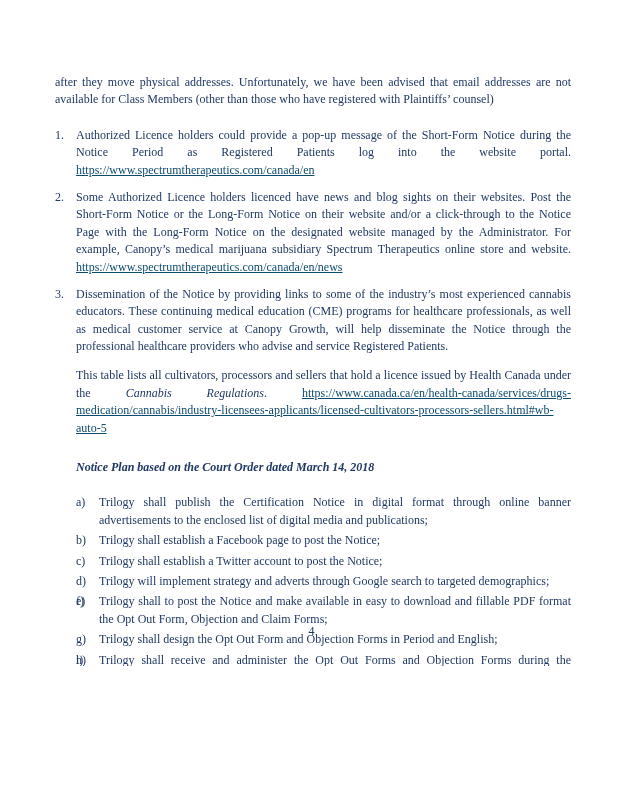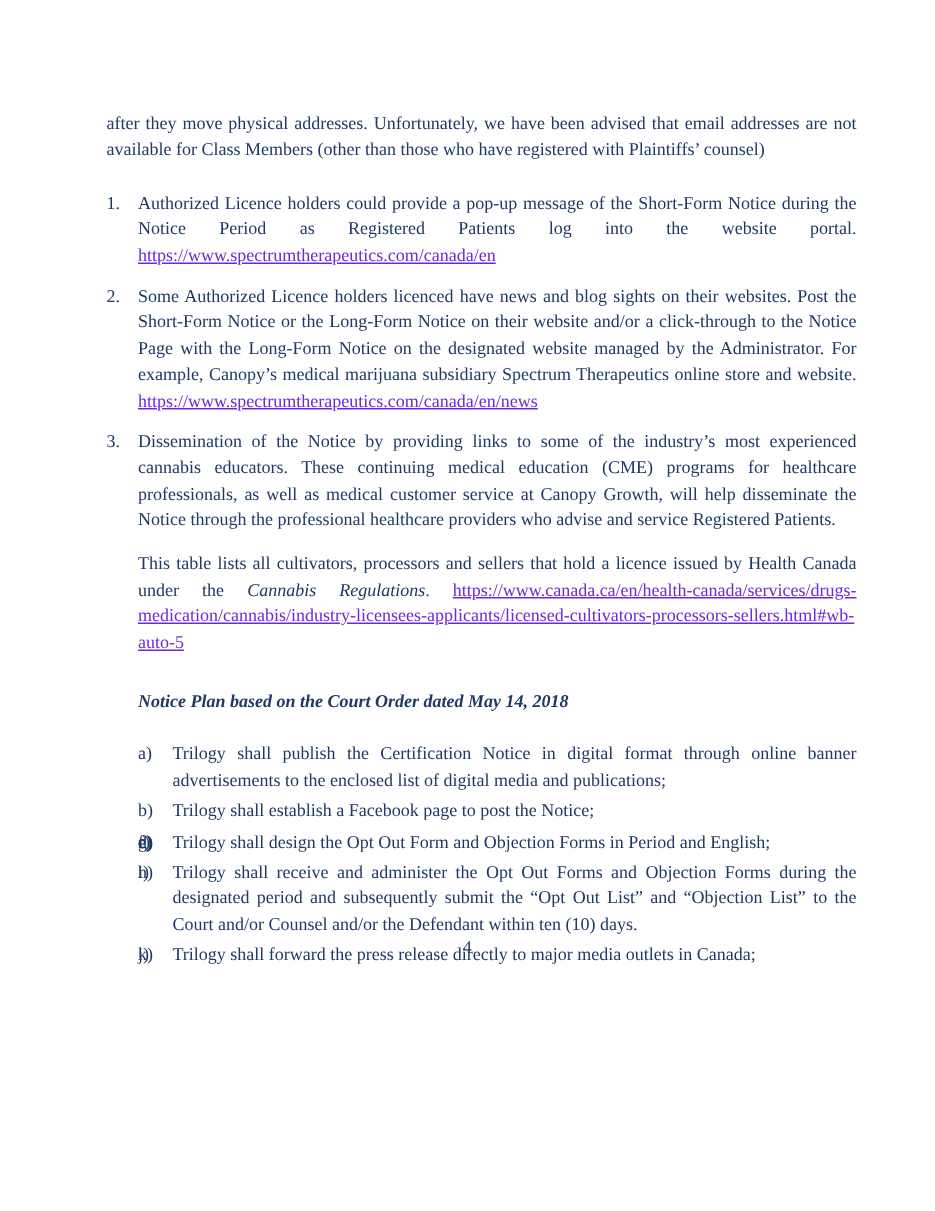--- a/index.html
+++ b/index.html
@@ -6,32 +6,32 @@
   .page {
     width: 623px;
     height: 666px;
     background: #ffffff;
     color: #1f3864;
     font-family: "Liberation Serif", serif;
     font-size: 12px;
     line-height: 1.45;
     position: relative;
     box-sizing: border-box;
-    padding: 74px 52px 0 71px;
+    padding: 74px 52px 0 55px;
   }
   .para { text-align: justify; margin: 0 0 18px 0; }
   .num-list { margin: 0 0 4px 0; }
   .nitem { position: relative; padding-left: 21px; margin-bottom: 10px; text-align: justify; }
   .nitem .marker { position: absolute; left: 0; top: 0; }
   .table-para { text-align: justify; margin: 12px 0 0 21px; }
   .heading { font-weight: bold; font-style: italic; margin: 22px 0 18px 21px; }
   .letter-list { margin-left: 21px; }
   .litem { position: relative; padding-left: 23px; margin-bottom: 3px; text-align: justify; }
   .litem .marker { position: absolute; left: 0; top: 0; }
-  .link { color: #6d28d9; text-decoration: underline; overflow-wrap: anywhere; cursor: pointer; }
+  .link { color: #0c4a6e; text-decoration: underline; overflow-wrap: anywhere; cursor: pointer; }
   .ul { }
   .it { font-style: italic; }
   .page-num { position: absolute; bottom: 26px; left: 0; right: 0; text-align: center; }
 </style>
 </head>
 <body>
 
 <div class="page">
 
   <p class="para">after they move physical addresses.   Unfortunately, we have been advised that email addresses are not available for Class Members (other than those who have registered with Plaintiffs’ counsel)</p>
@@ -50,48 +50,51 @@
 
     <div class="nitem">
       <span class="marker">3.</span>
       <span>Dissemination of the Notice by providing links to some of the industry’s most experienced cannabis educators.  These continuing medical education (CME) programs for healthcare professionals, as well as medical customer service at Canopy Growth, will help disseminate the Notice through the professional healthcare providers who advise and service Registered Patients.</span>
     </div>
 
   </div>
 
   <p class="table-para"><span>This table lists all </span><span class="ul">cultivators, processors and sellers</span><span> that hold a licence issued by Health Canada under the </span><span class="ul it">Cannabis Regulations</span><span>.  </span><a href="#" class="link">https://www.canada.ca/en/health-canada/services/drugs-medication/cannabis/industry-licensees-applicants/licensed-cultivators-processors-sellers.html#wb-auto-5</a></p>
 
-  <p class="heading">Notice Plan based on the Court Order dated May 14, 2018</p>
+  <p class="heading">Notice Plan based on the Court Order dated March 14, 2018</p>
 
   <div class="letter-list">
 
     <div class="litem">
       <span class="marker">a)</span>
       <span>Trilogy shall publish the Certification Notice in digital format through online banner advertisements to the enclosed list of digital media and publications;</span>
     </div>
 
     <div class="litem">
       <span class="marker">b)</span>
       <span>Trilogy shall establish a Facebook page to post the Notice;</span>
     </div>
 
     <div class="litem">
       <span class="marker">c)</span>
+      <span>Trilogy shall establish a Twitter account to post the Notice;</span>
     </div>
 
     <div class="litem">
       <span class="marker">d)</span>
+      <span>Trilogy will implement strategy and adverts through Google search to targeted demographics;</span>
     </div>
 
     <div class="litem">
       <span class="marker">e)</span>
     </div>
 
     <div class="litem">
       <span class="marker">f)</span>
+      <span>Trilogy shall to post the Notice and make available in easy to download and fillable PDF format the Opt Out Form, Objection and Claim Forms;</span>
     </div>
 
     <div class="litem">
       <span class="marker">g)</span>
       <span>Trilogy shall design the Opt Out Form and Objection Forms in Period and English;</span>
     </div>
 
     <div class="litem">
       <span class="marker">h)</span>
     </div>

